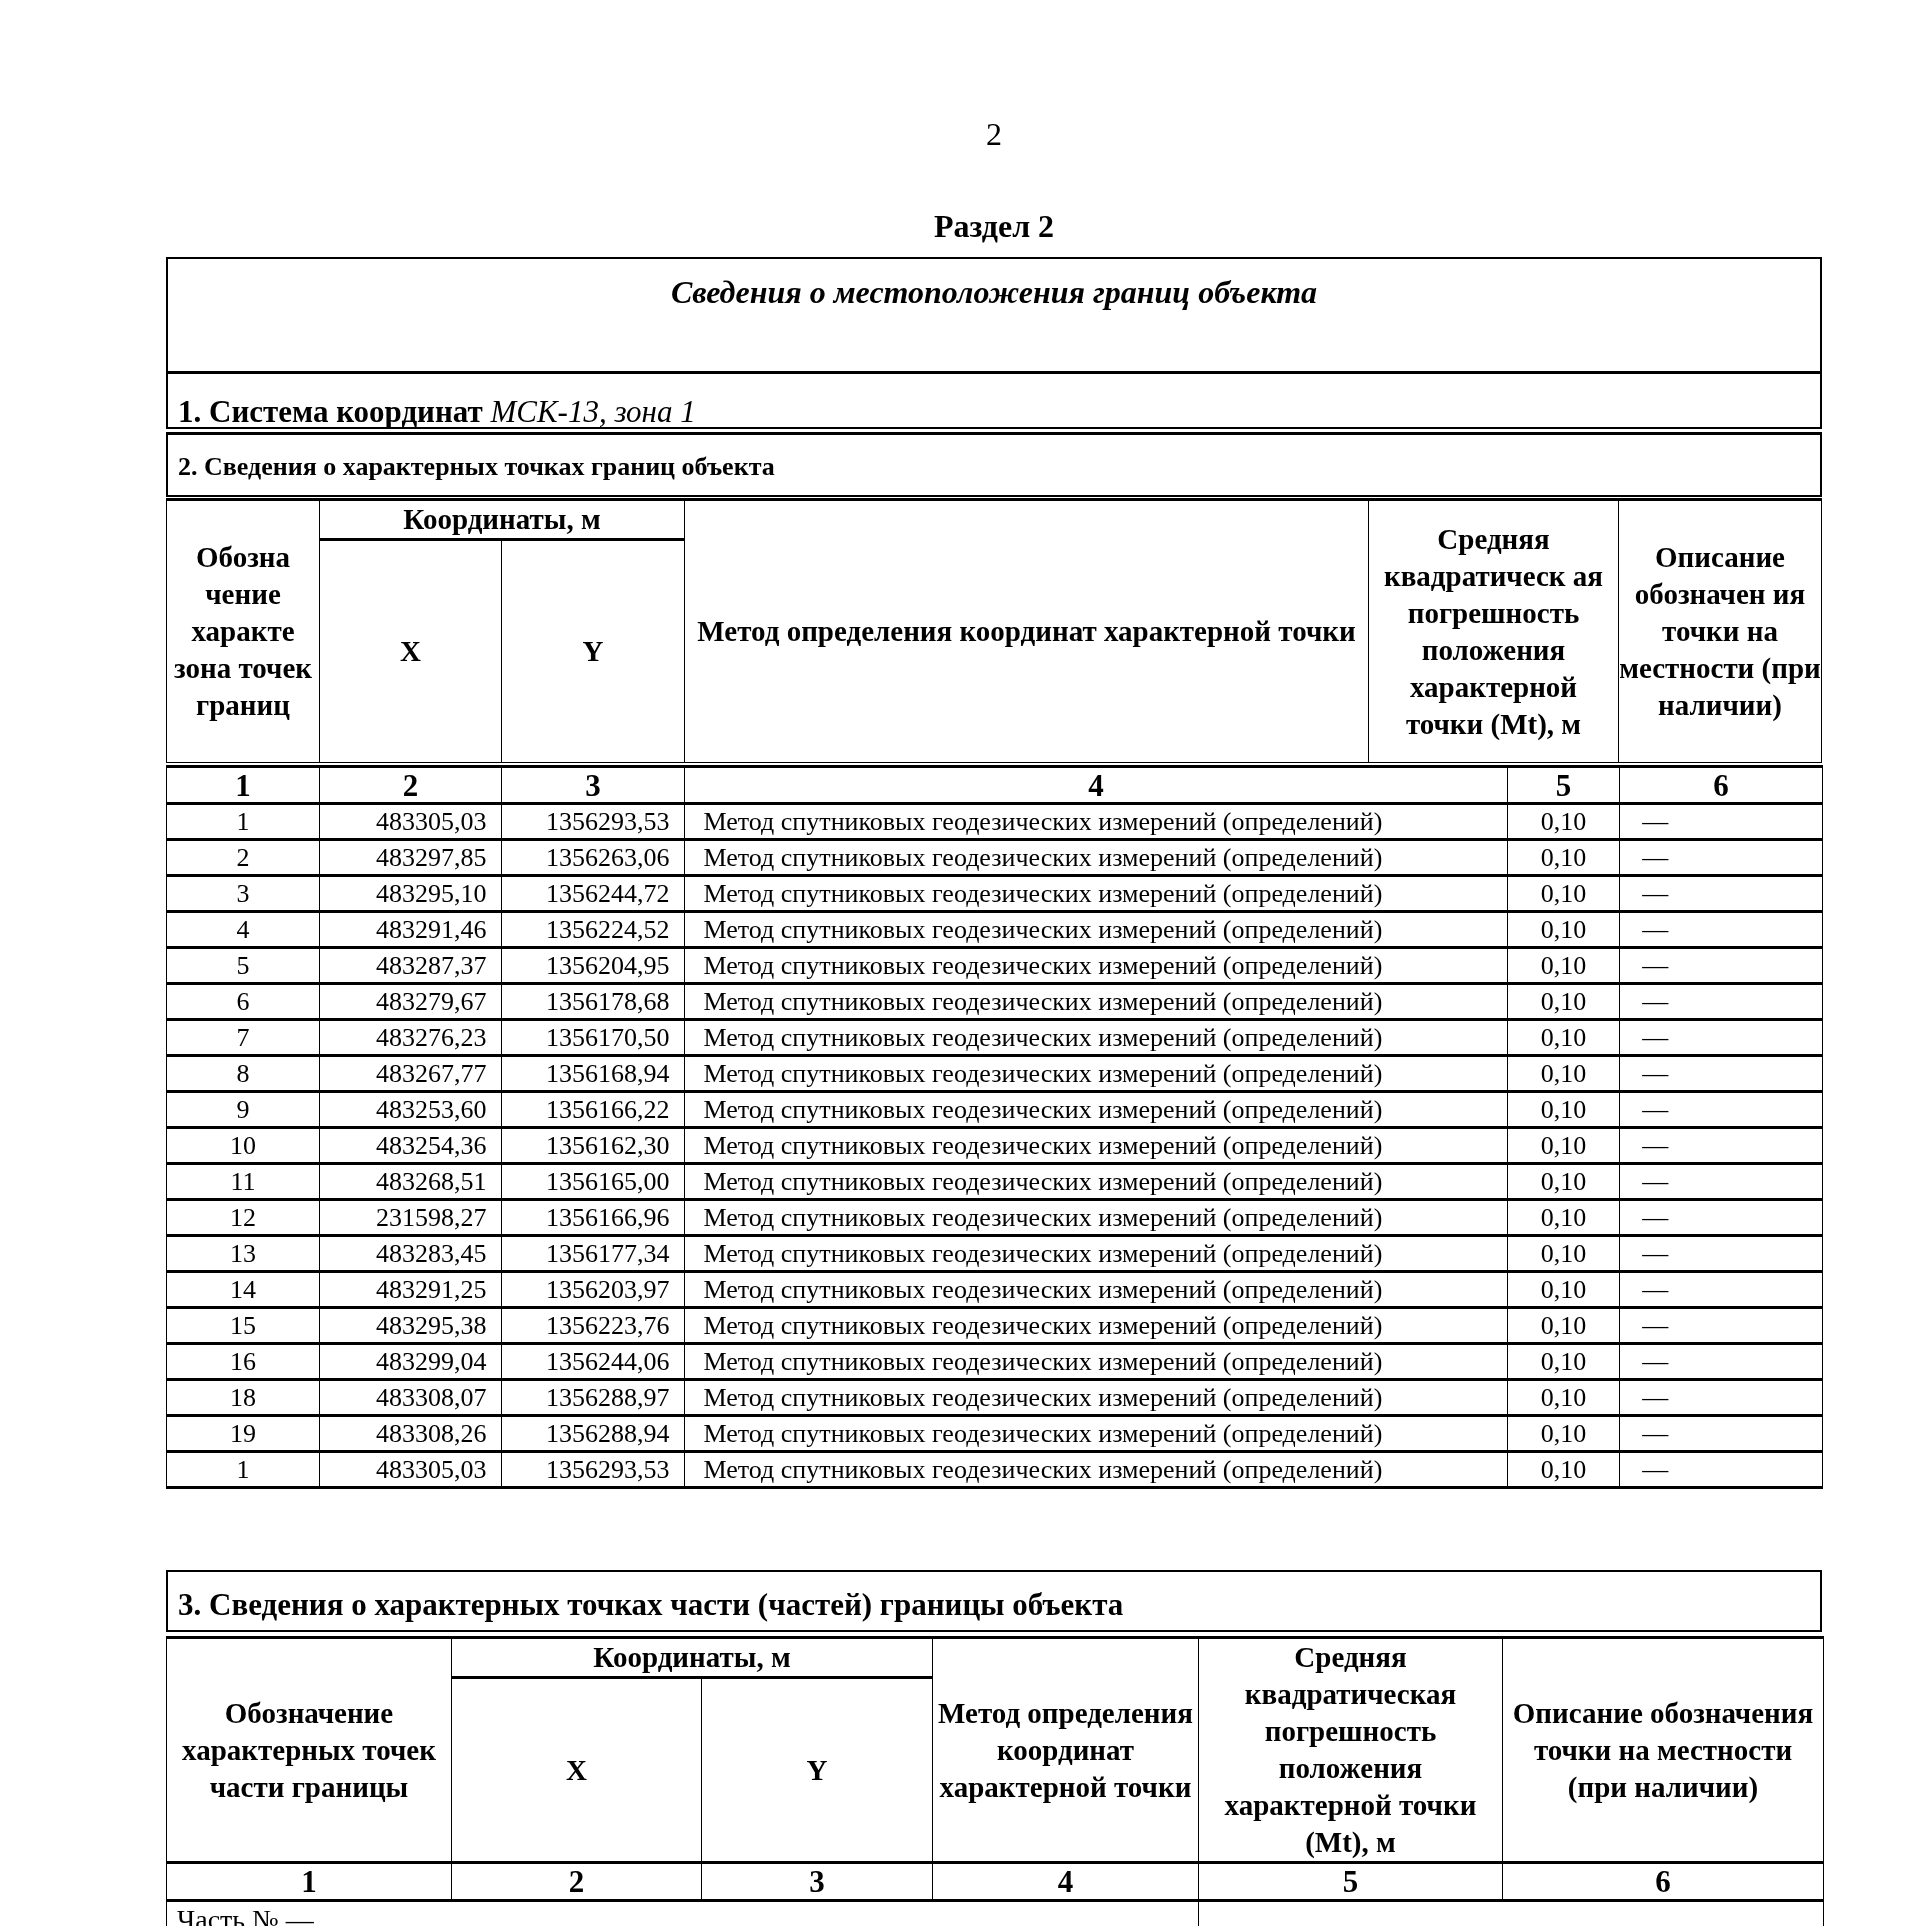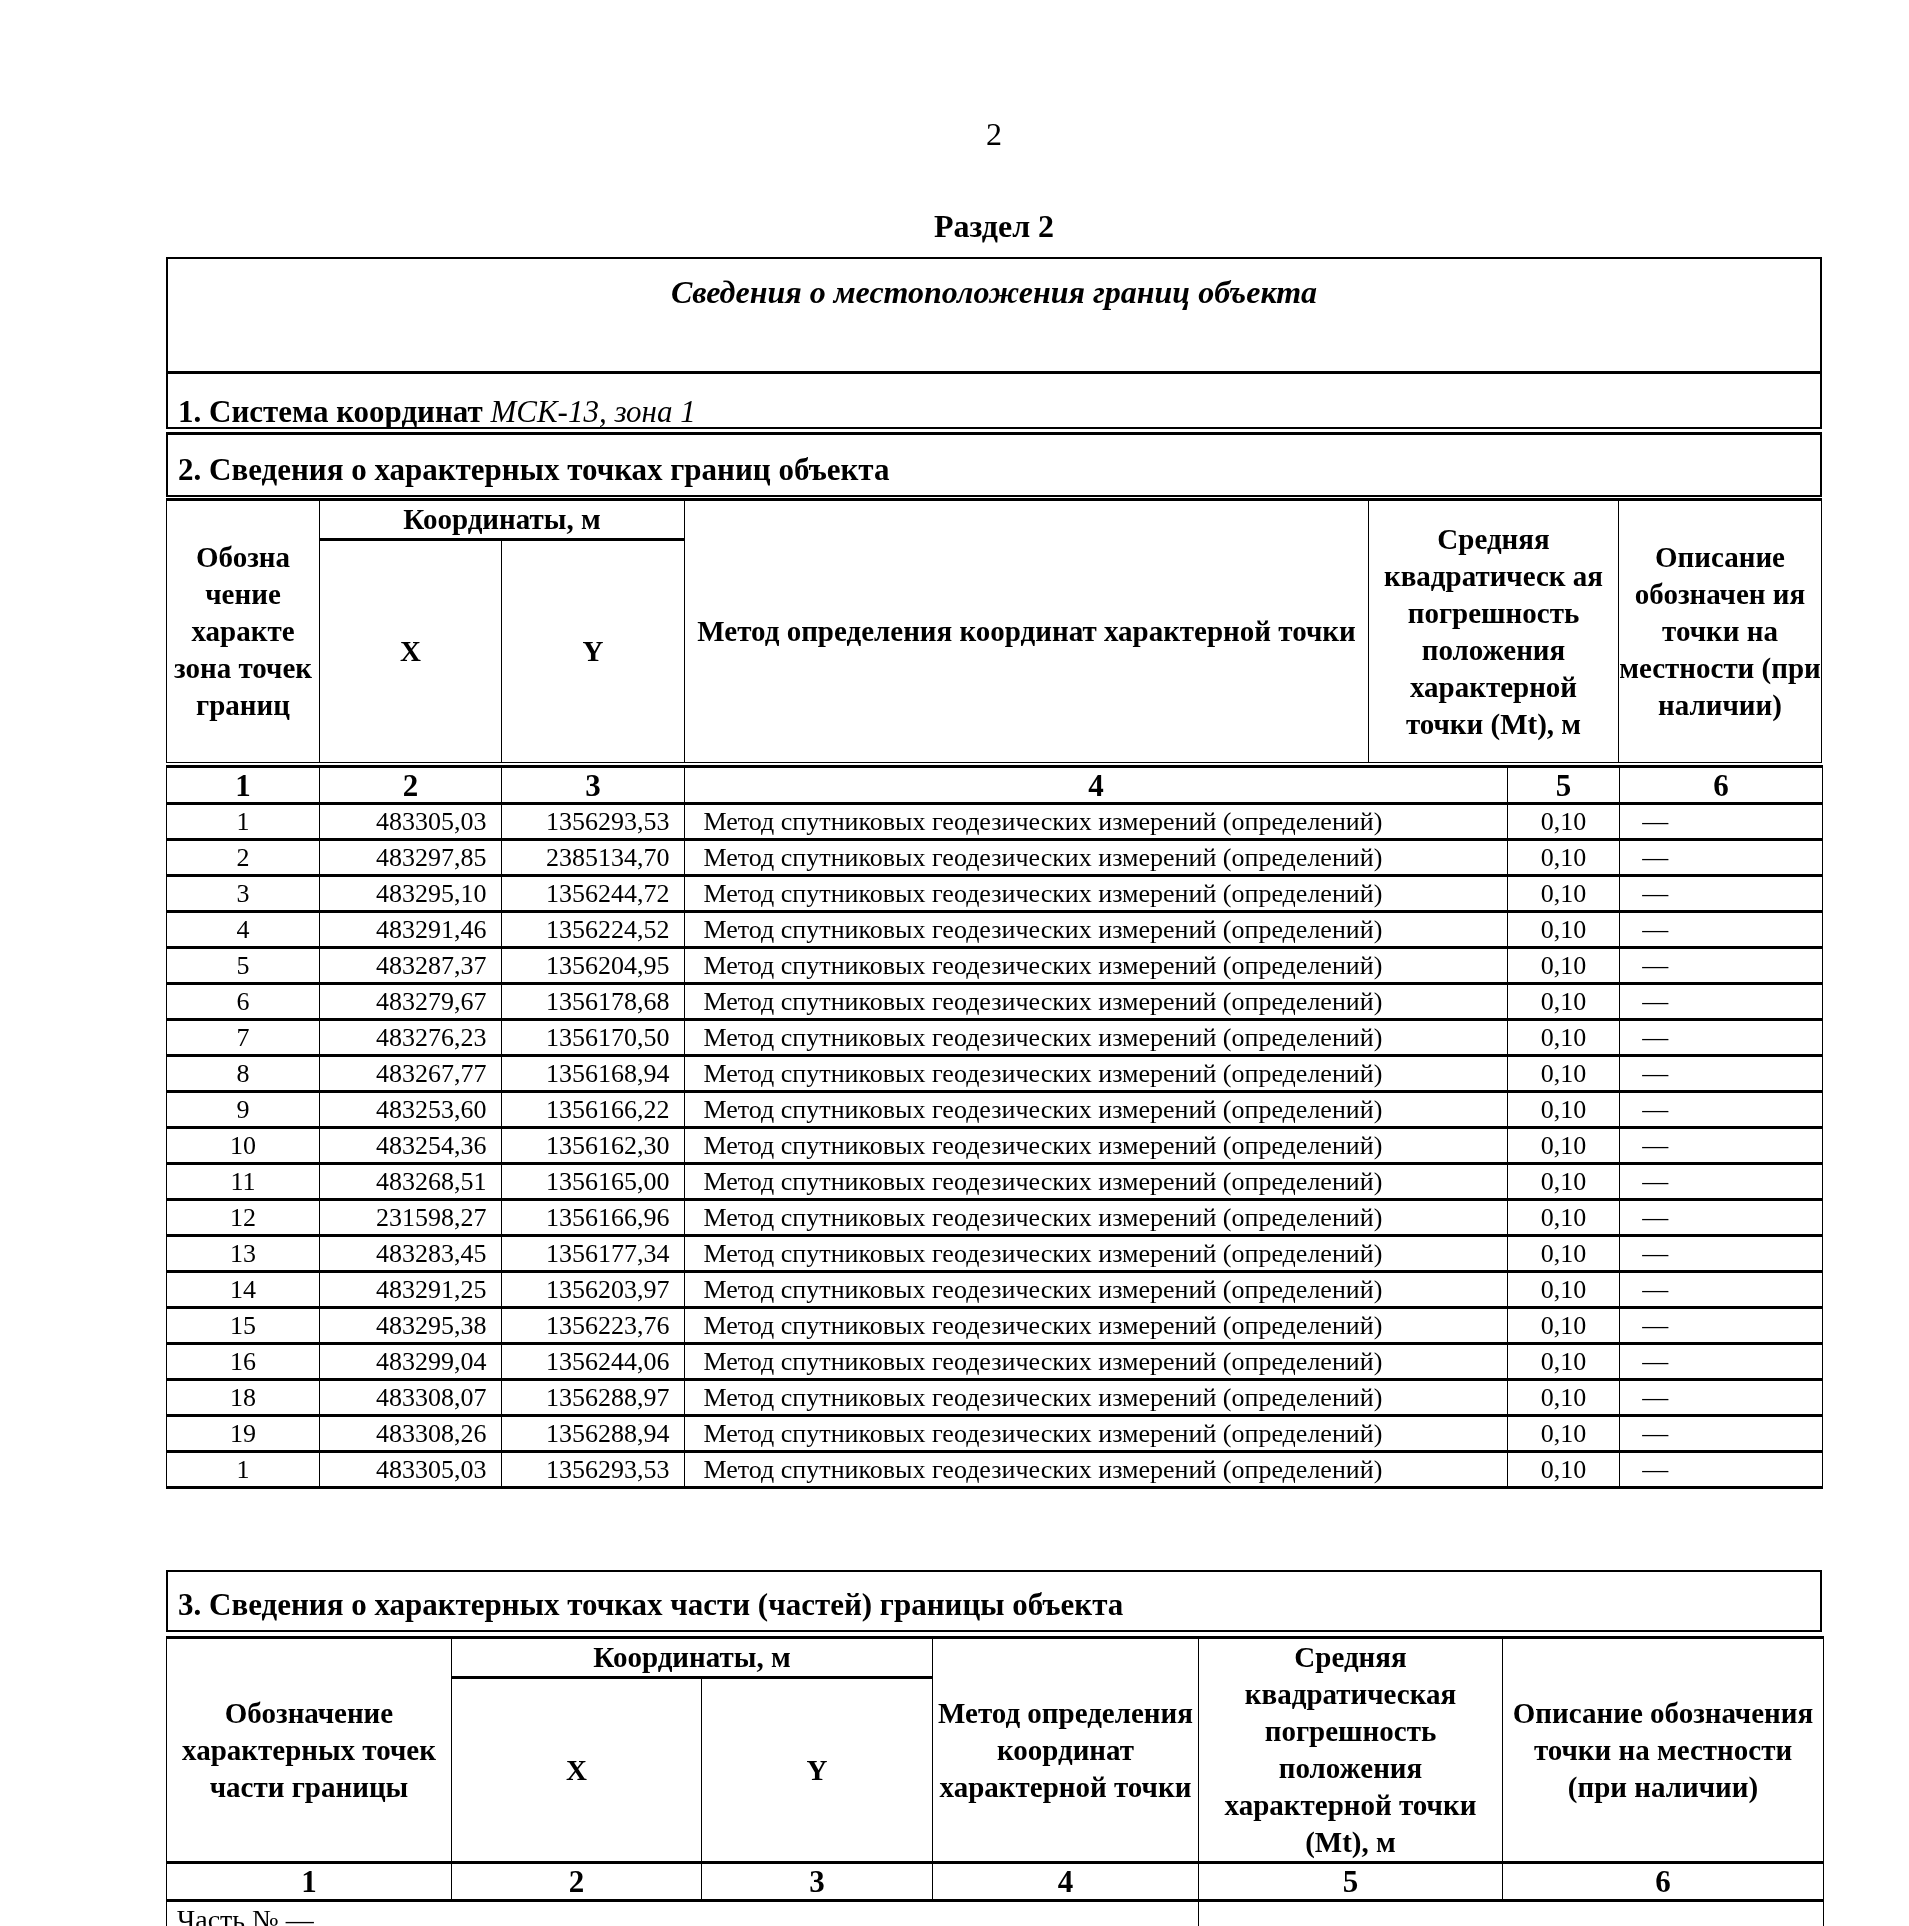--- a/index.html
+++ b/index.html
@@ -12,21 +12,21 @@
   .box { position:absolute; left:166px; width:1656px; border:2.7px solid #000; box-sizing:border-box; }
   .title-box { top:257px; height:116px; }
   .title-box .t { text-align:center; font-weight:bold; font-size:32px; margin-top:15.4px;font-style:italic; }
 
   .sys-box { top:371px; height:58px; border-top:3.1px solid #000; }
   .sys-box .t { font-size:31px; padding:20px 0 0 10px; }
   .sys-box .t b { font-weight:bold; }
   .sys-box .t i { font-style:italic; }
 
   .s2-box { top:432px; height:65px; border-top:3.1px solid #000; }
-  .s2-box .t { font-size:31px; font-weight:bold; padding:17.3px 0 0 10px; }
+  .s2-box .t { font-size:26px; font-weight:bold; padding:17.3px 0 0 10px; }
 
   table { border-collapse:collapse; table-layout:fixed; position:absolute; left:166px; width:1656px; }
   td, th { border:1.5px solid #000; padding:0; overflow:hidden; }
 
   
   .t1h { top:498px; }
   .t1h th { font-weight:bold; font-size:29px; line-height:37px; text-align:center; vertical-align:middle; }
   .t1n { top:765px; }
   .t1n td { font-weight:bold; font-size:31px; text-align:center; height:35px; line-height:35px; }
   .t1d { top:802px; }
@@ -128,21 +128,21 @@
         <td class="c thick-top">1</td>
         <td class="r thick-top">483305,03</td>
         <td class="r thick-top">1356293,53</td>
         <td class="l thick-top">Метод спутниковых геодезических измерений (определений)</td>
         <td class="c thick-top">0,10</td>
         <td class="d thick-top">—</td>
       </tr>
       <tr>
         <td class="c thick-top">2</td>
         <td class="r thick-top">483297,85</td>
-        <td class="r thick-top">2385134,70</td>
+        <td class="r thick-top">1356263,06</td>
         <td class="l thick-top">Метод спутниковых геодезических измерений (определений)</td>
         <td class="c thick-top">0,10</td>
         <td class="d thick-top">—</td>
       </tr>
       <tr>
         <td class="c thick-top">3</td>
         <td class="r thick-top">483295,10</td>
         <td class="r thick-top">1356244,72</td>
         <td class="l thick-top">Метод спутниковых геодезических измерений (определений)</td>
         <td class="c thick-top">0,10</td>

